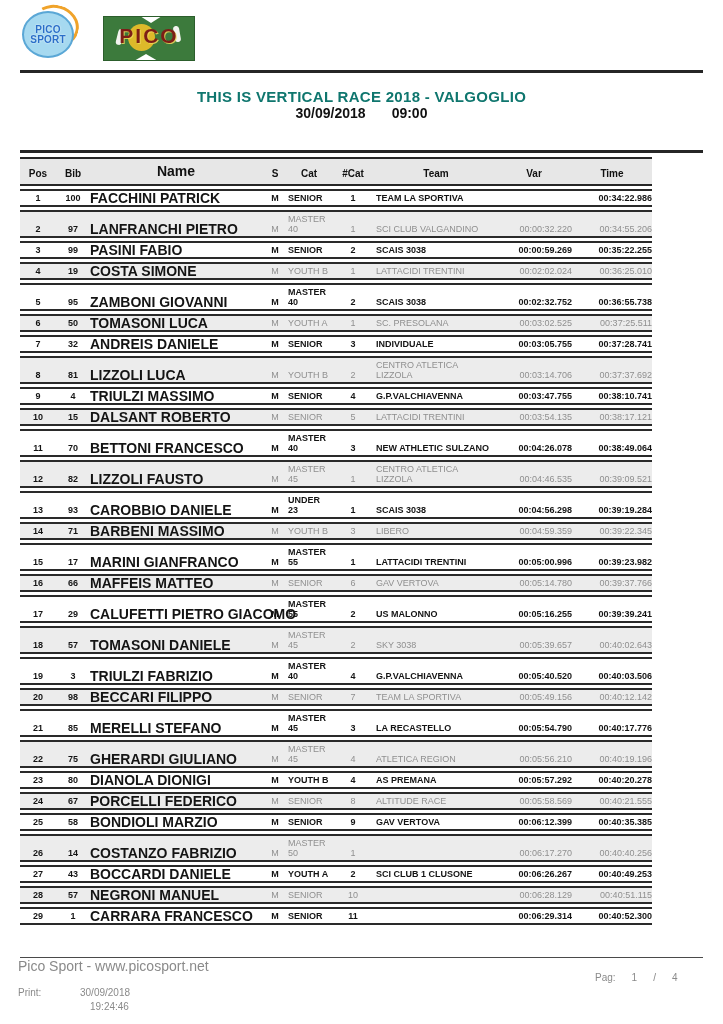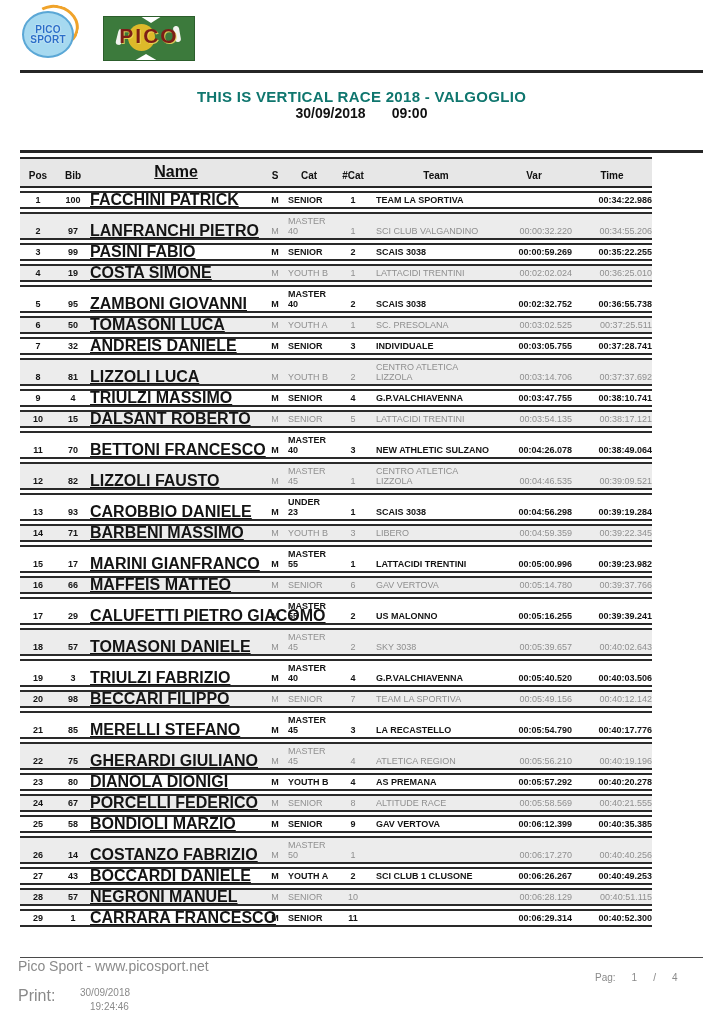--- a/index.html
+++ b/index.html
@@ -48,31 +48,31 @@
   .thead .cell{text-align:center;}
   .trow{border-top:2px solid #2a2a2a;border-bottom:2px solid #2a2a2a;
     margin-bottom:3px;padding:2px 0 2px;font-size:9px;line-height:10px;}
   .row--hl{background:#ffffff;color:#141414;font-weight:bold;}
   .row--alt{background:#ececec;}
   .row--alt .c-strong{color:#141414;font-weight:bold;}
   .row--alt .c-dim{color:#8f8f8f;font-weight:normal;}
   .cell{box-sizing:border-box;}
   .col-pos{width:36px;text-align:center;}
   .col-bib{width:34px;text-align:center;}
-  .col-name{width:172px;text-align:left;font-size:16px;white-space:nowrap;text-decoration:underline;}
+  .col-name{width:172px;text-align:left;font-size:14px;white-space:nowrap;}
   .col-s{width:26px;text-align:center;}
   .col-cat{width:42px;text-align:left;}
   .col-ncat{width:46px;text-align:center;}
   .col-team{width:120px;text-align:left;}
   .col-var{width:76px;text-align:right;}
   .col-time{width:80px;text-align:right;padding-right:0;}
   .thead .col-name,.thead .col-cat,.thead .col-team,.thead .col-var,.thead .col-time{text-align:center;}
   
   .footer-org{position:absolute;left:18px;top:958px;font-size:14px;color:#8a8a8a;}
-  .footer-print-label{position:absolute;left:18px;top:987px;font-size:16px;color:#8a8a8a;}
+  .footer-print-label{position:absolute;left:18px;top:987px;font-size:10px;color:#8a8a8a;}
   .footer-print-date{position:absolute;left:80px;top:987px;font-size:10px;color:#8a8a8a;}
   .footer-print-time{position:absolute;left:90px;top:1001px;font-size:10px;color:#8a8a8a;text-align:right;}
   .footer-pag{position:absolute;left:595px;top:972px;display:flex;gap:16px;
     font-size:10px;color:#8a8a8a;}
 </style>
 </head>
 <body>
 
 <div class="logo-sport">
   <div class="ls-swirl"></div>

